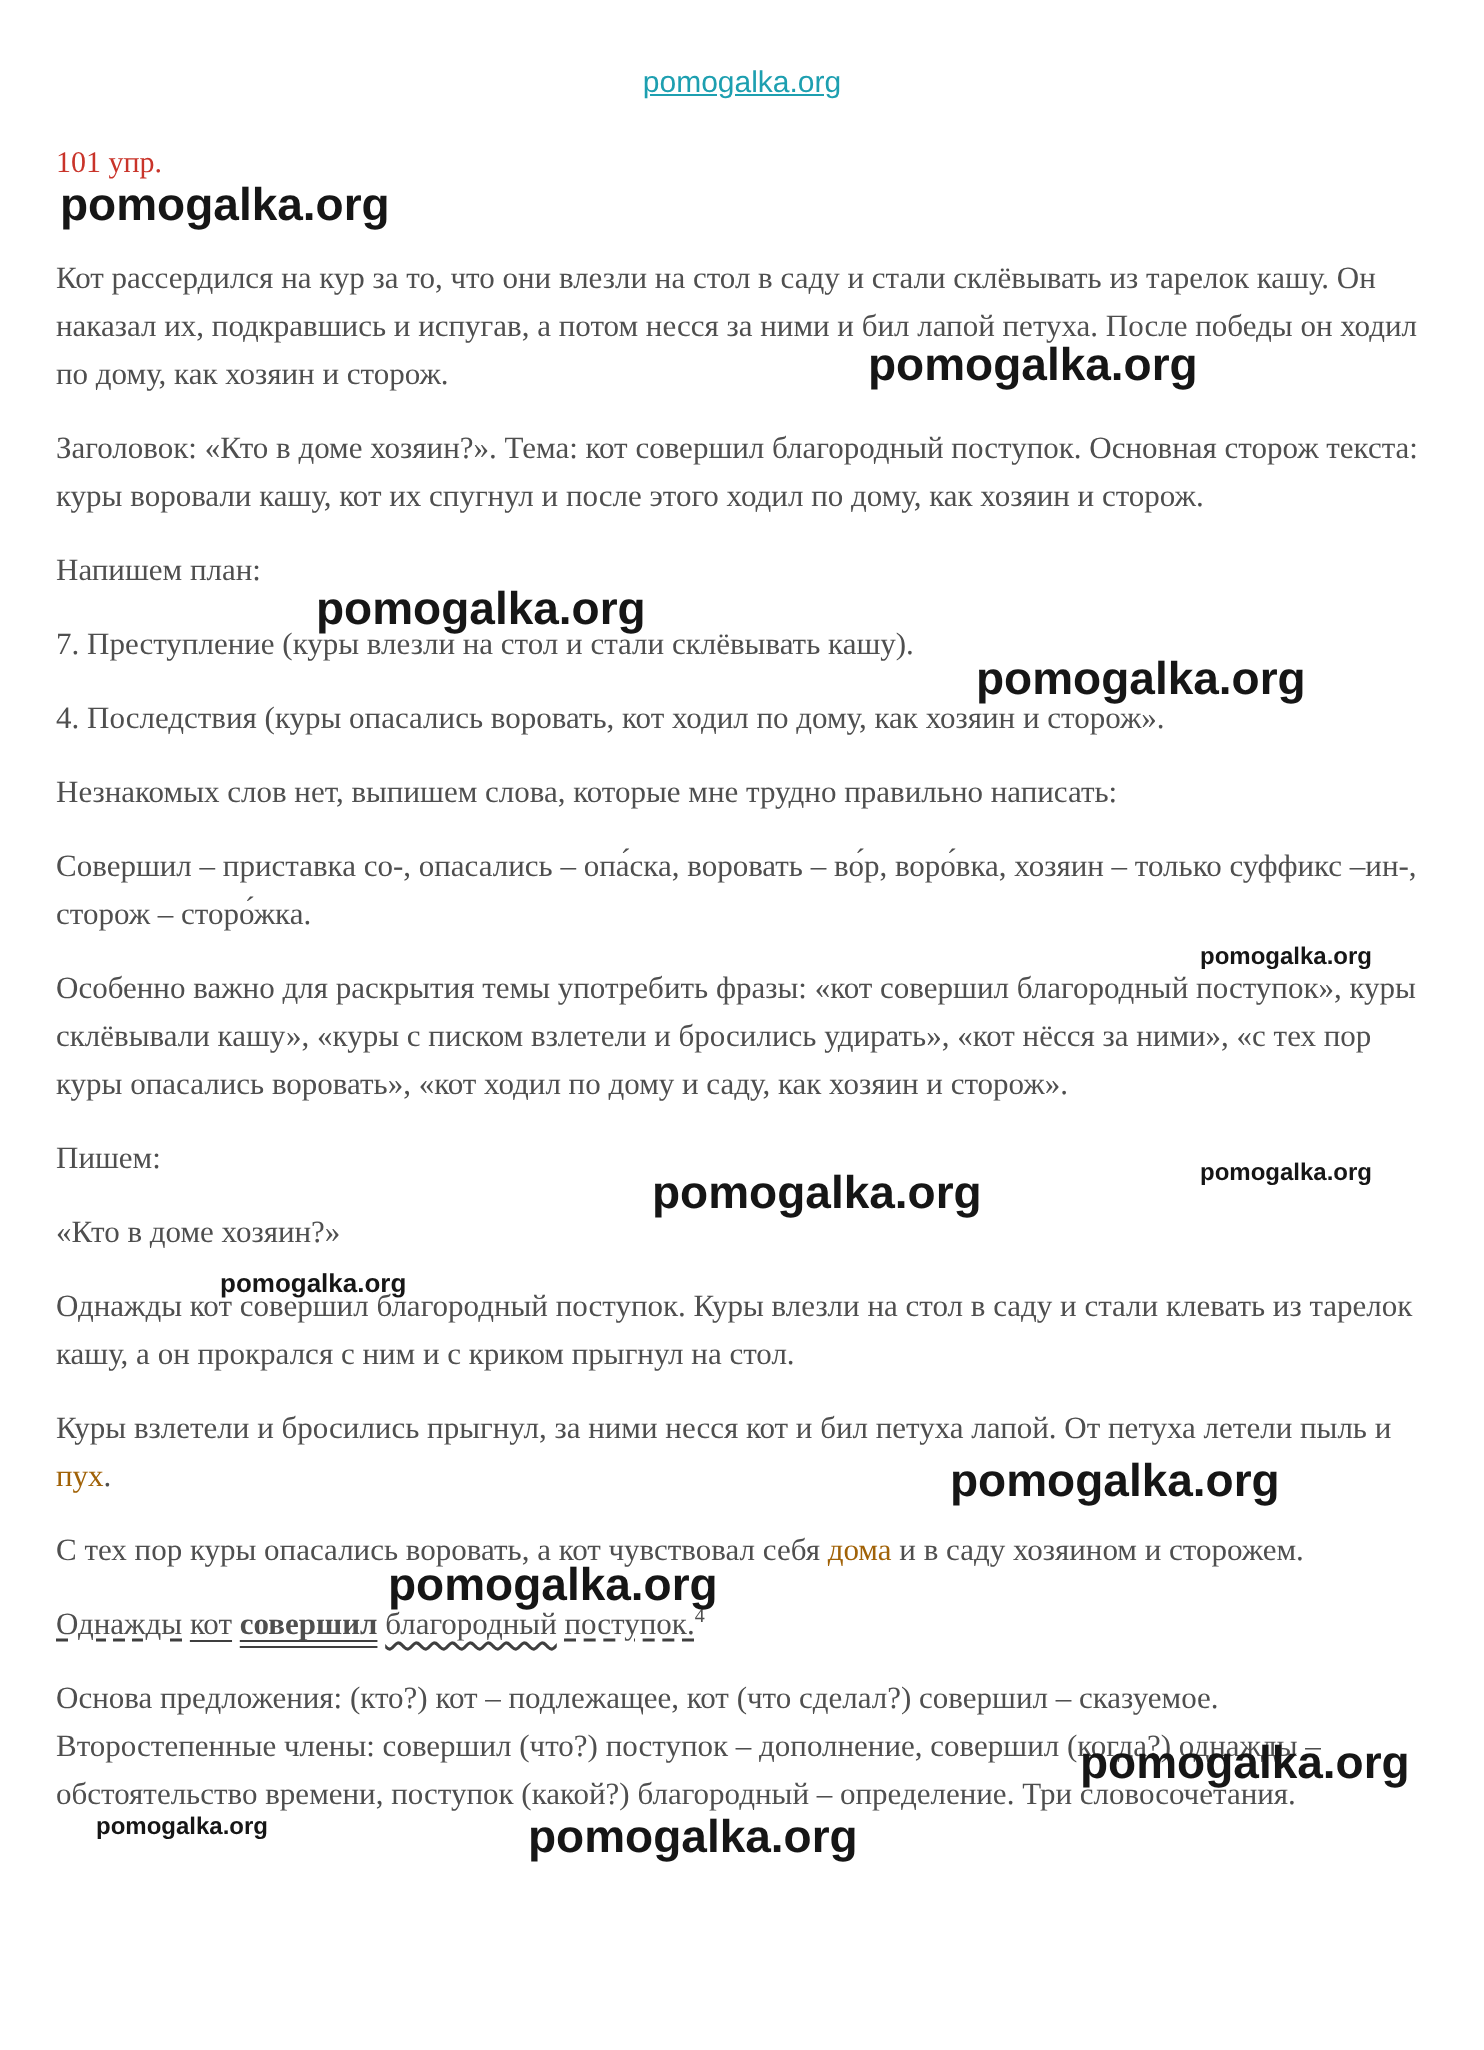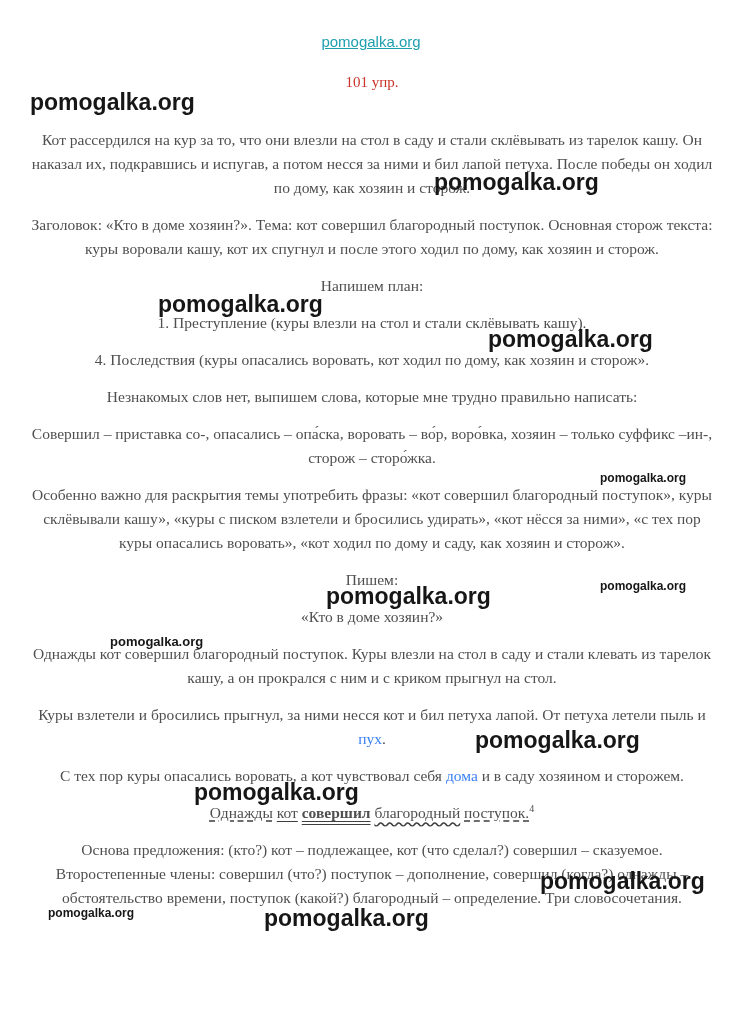--- a/index.html
+++ b/index.html
@@ -12,25 +12,25 @@
   .page{position:absolute;inset:0;margin-top:28px;}
   
   .top-link{
     position:absolute;top:5px;left:50%;transform:translateX(-50%);
     font-family:"Liberation Sans","DejaVu Sans",sans-serif;
     font-size:15px;color:#1d9fb0;text-decoration:underline;cursor:pointer;
   }
   
   .content{
     position:absolute;left:28px;right:26px;top:42px;
-    font-size:15.5px;line-height:24px;text-align:center;
+    font-size:15.5px;line-height:24px;
   }
   .content p{margin:0 0 13px 0;}
   .exercise{color:#c9342a;margin:0 0 34px 0 !important;font-size:15px;}
-  .blue-word{color:#3b82f6;cursor:pointer;}
+  .blue-word{color:#a16207;cursor:pointer;}
   sup.note{font-size:10px;vertical-align:super;line-height:0;}
   
   .u{text-decoration-line:underline;text-decoration-color:#3f3f3f;text-underline-offset:3px;}
   .u-solid{text-decoration-style:solid;}
   .u-double{text-decoration-style:double;font-weight:bold;}
   .u-dashed{text-decoration-style:dashed;}
   .u-wavy{text-decoration-style:wavy;}
   
   .wm{
     position:absolute;z-index:6;pointer-events:none;white-space:nowrap;
@@ -69,21 +69,21 @@
 
   <div class="content">
     <p class="exercise">101 упр.</p>
 
     <p>Кот рассердился на кур за то, что они влезли на стол в саду и стали склёвывать из тарелок кашу. Он наказал их, подкравшись и испугав, а потом несся за ними и бил лапой петуха. После победы он ходил по дому, как хозяин и сторож.</p>
 
     <p>Заголовок: «Кто в доме хозяин?». Тема: кот совершил благородный поступок. Основная сторож текста: куры воровали кашу, кот их спугнул и после этого ходил по дому, как хозяин и сторож.</p>
 
     <p>Напишем план:</p>
 
-    <p>1. Преступление (куры влезли на стол и стали склёвывать кашу).</p>
+    <p>7. Преступление (куры влезли на стол и стали склёвывать кашу).</p>
 
 
     <p>4. Последствия (куры опасались воровать, кот ходил по дому, как хозяин и сторож».</p>
 
     <p>Незнакомых слов нет, выпишем слова, которые мне трудно правильно написать:</p>
 
     <p>Совершил – приставка со-, опасались – опа́ска, воровать – во́р, воро́вка, хозяин – только суффикс –ин-, сторож – сторо́жка.</p>
 
     <p>Особенно важно для раскрытия темы употребить фразы: «кот совершил благородный поступок», куры склёвывали кашу», «куры с писком взлетели и бросились удирать», «кот нёсся за ними», «с тех пор куры опасались воровать», «кот ходил по дому и саду, как хозяин и сторож».</p>
 

